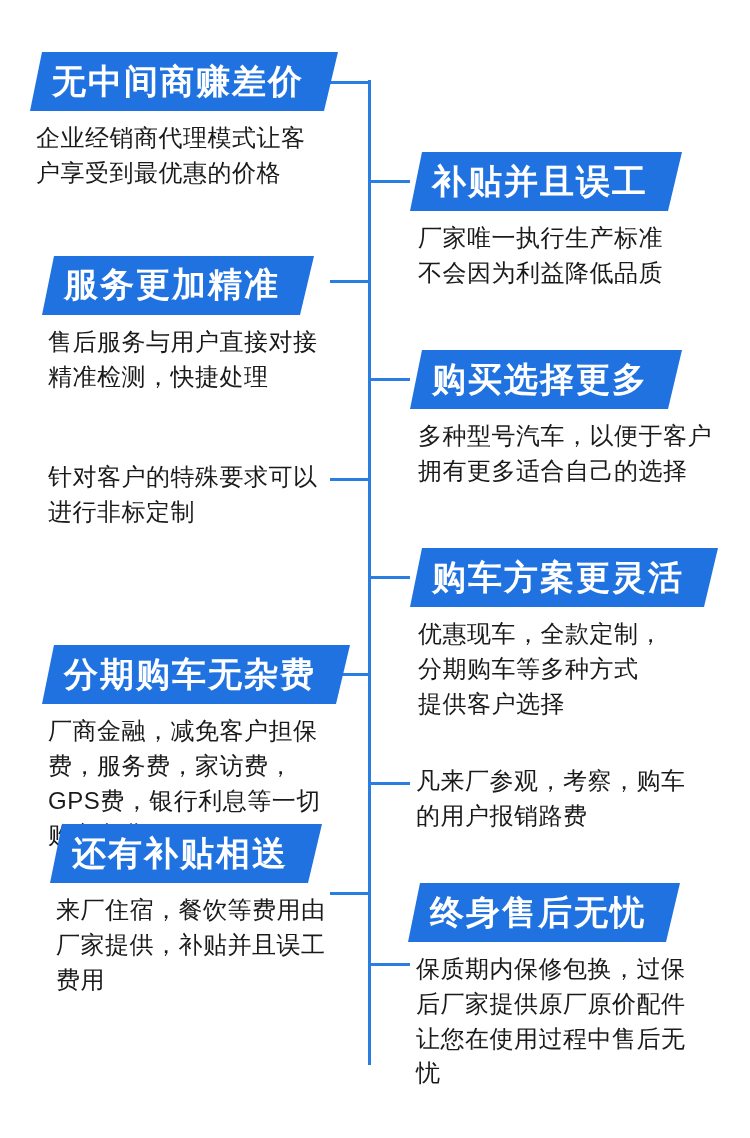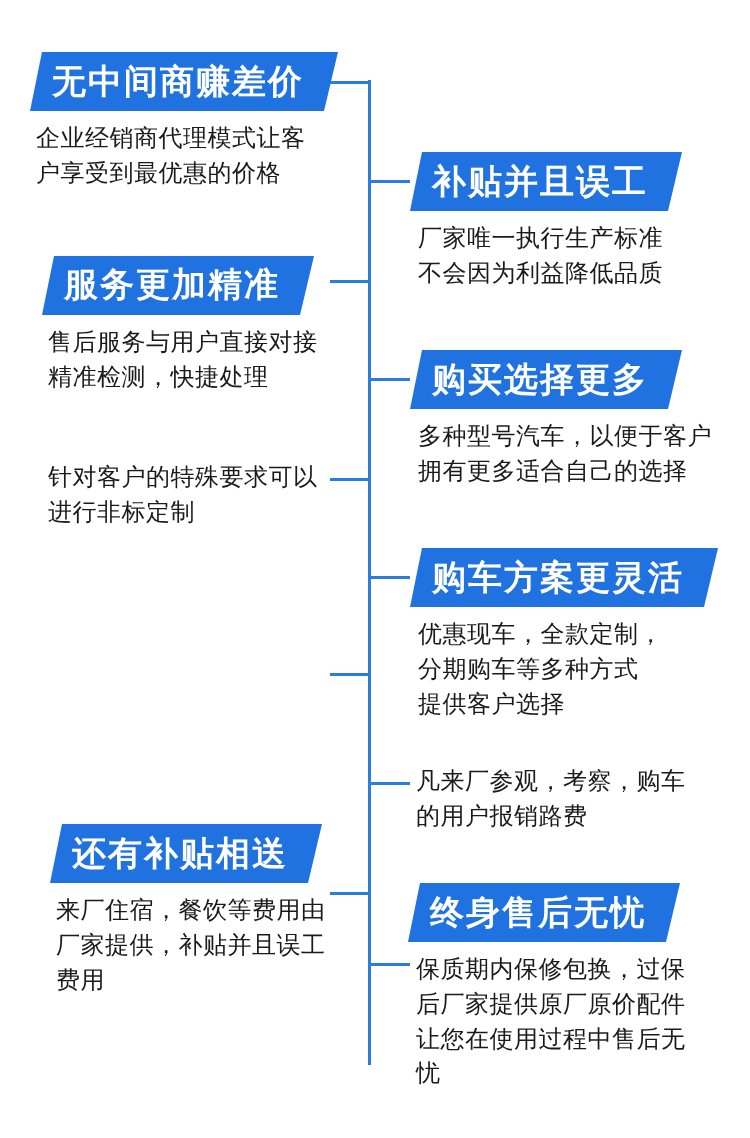--- a/index.html
+++ b/index.html
@@ -94,20 +94,27 @@
     <div class="banner skew">服务更加精准</div>
     <div class="body-text">售后服务与用户直接对接
 精准检测，快捷处理</div>
   </div>
 
   <div class="item left" style="left:42px; top:450px; width:320px;">
     <div class="body-text">针对客户的特殊要求可以
 进行非标定制</div>
   </div>
 
+  <div class="item left" style="left:42px; top:645px; width:320px;">
+    <div class="banner skew">分期购车无杂费</div>
+    <div class="body-text">厂商金融，减免客户担保
+费，服务费，家访费，
+GPS费，银行利息等一切
+购车杂费</div>
+  </div>
 
   <div class="item left" style="left:50px; top:824px; width:320px;">
     <div class="banner skew">还有补贴相送</div>
     <div class="body-text">来厂住宿，餐饮等费用由
 厂家提供，补贴并且误工
 费用</div>
   </div>
 
   <div class="item right" style="left:410px; top:152px; width:310px;">
     <div class="banner skew">补贴并且误工</div>

